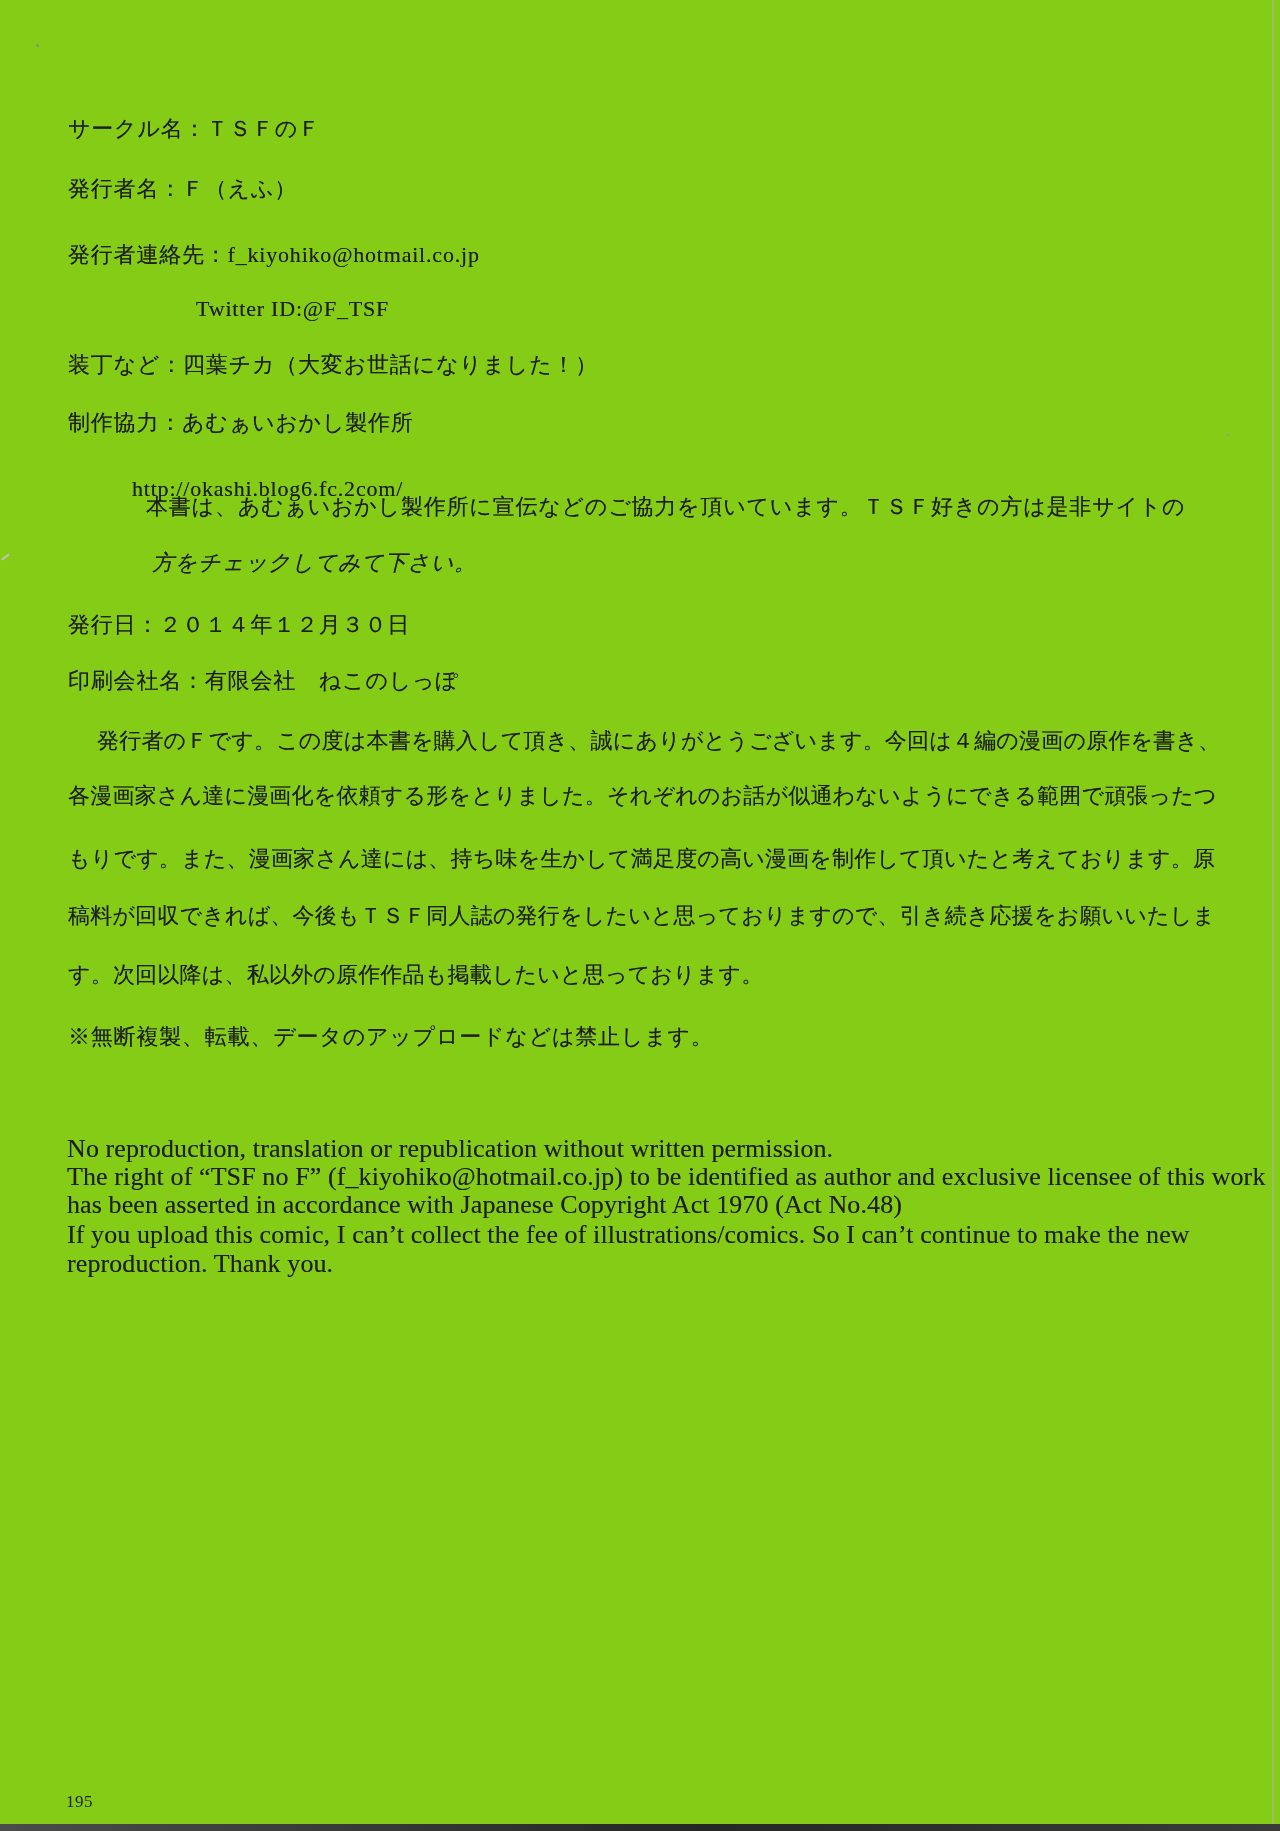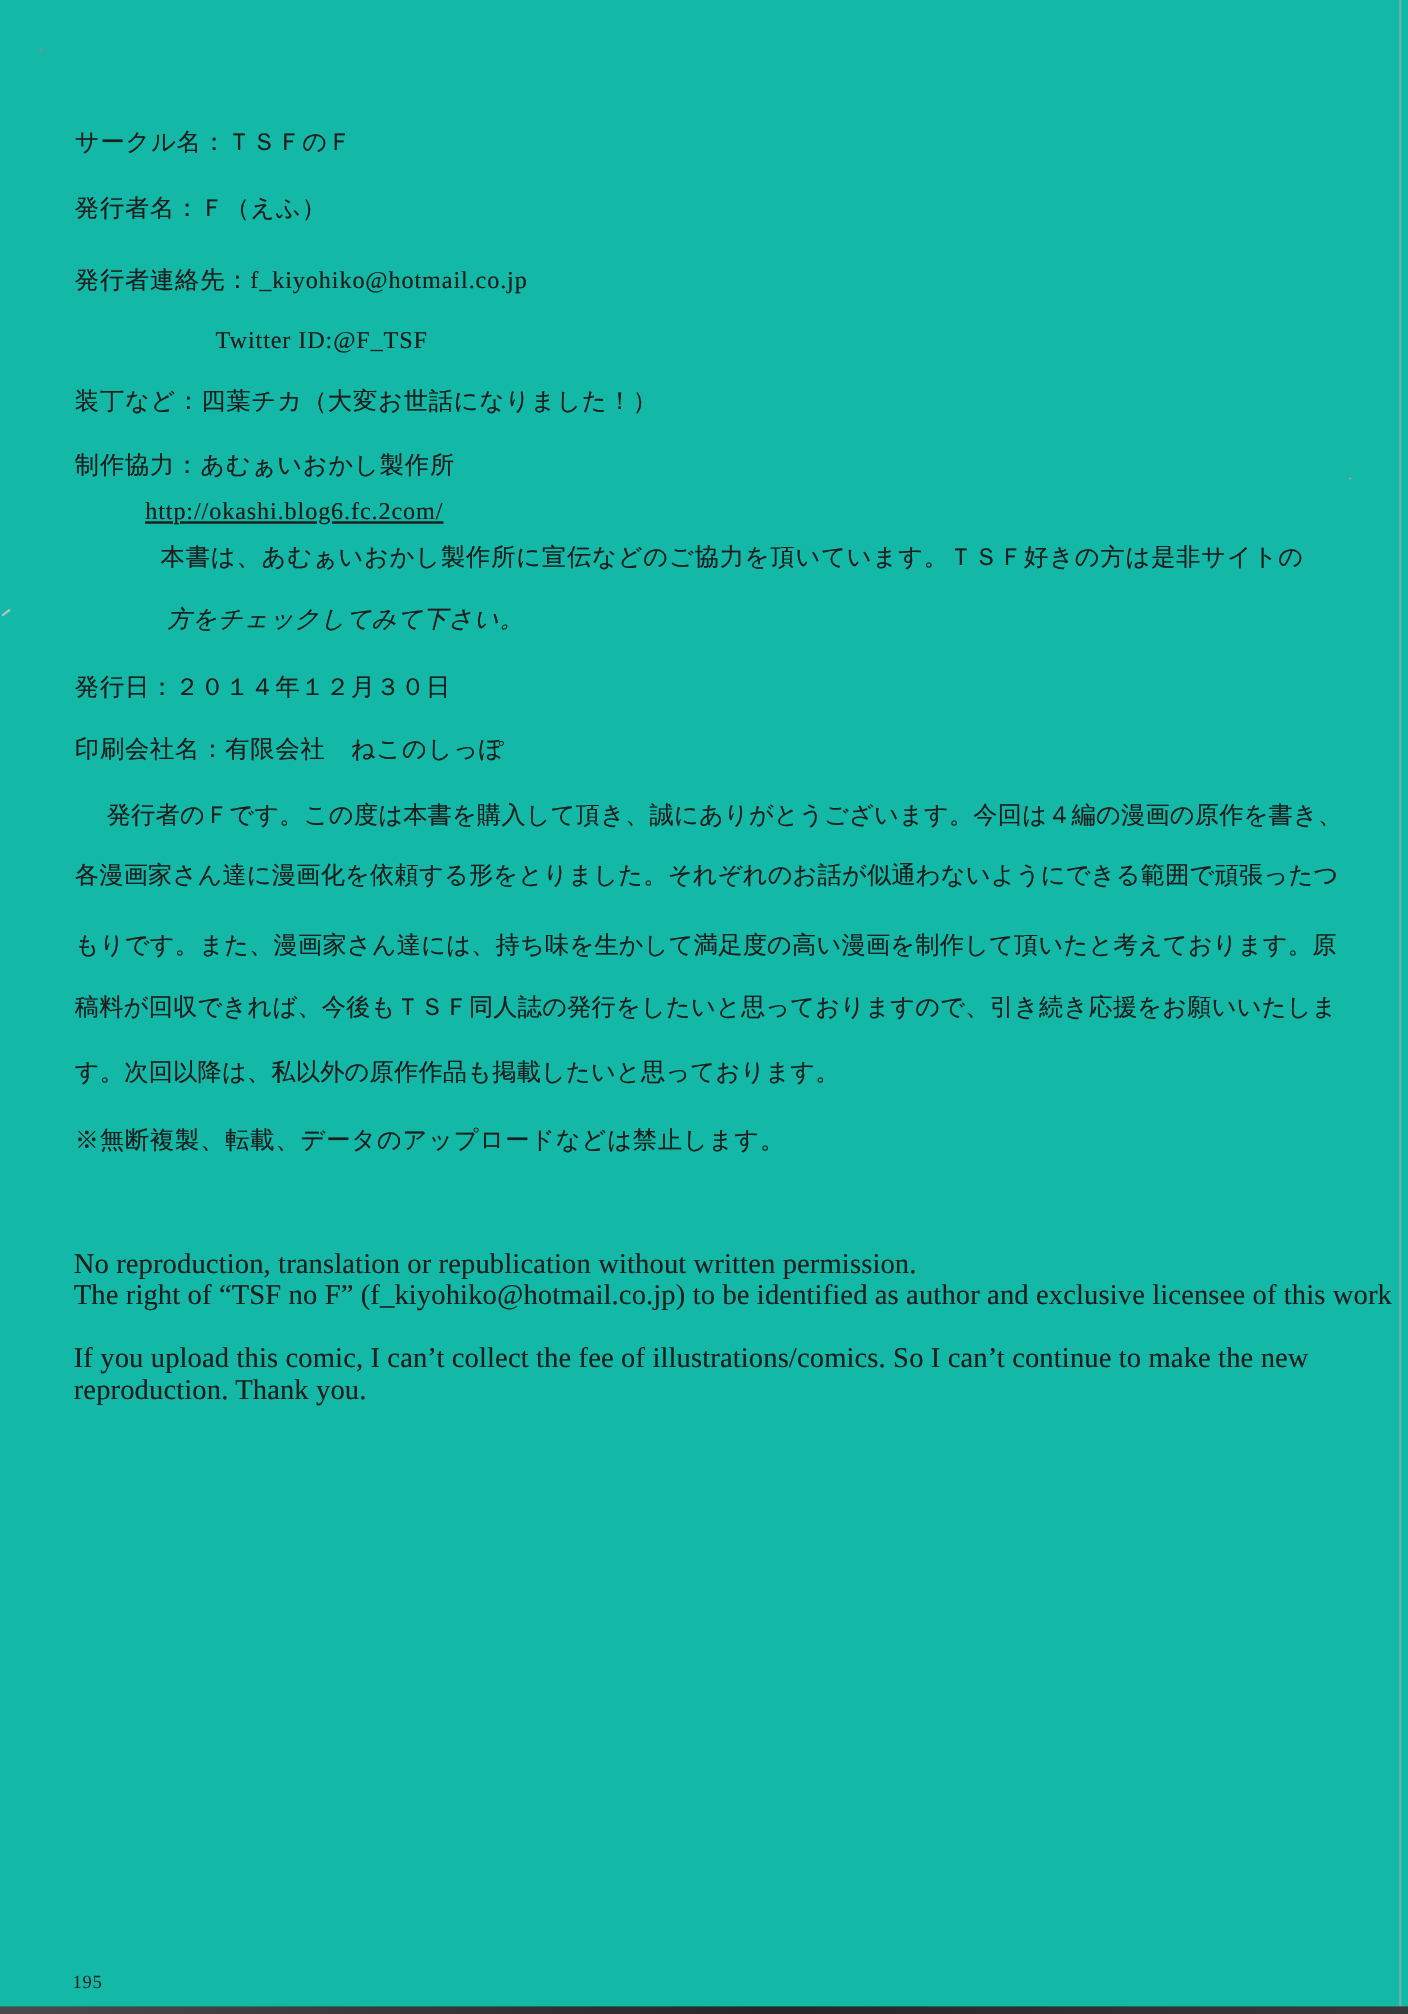--- a/index.html
+++ b/index.html
@@ -5,21 +5,21 @@
   html, body {
     margin: 0;
     padding: 0;
     background: #e8e8e6;
   }
   .page {
     position: relative;
     width: 1280px;
     height: 1831px;
     margin: 0 auto;
-    background: #14b8a6;
+    background: #84cc16;
     overflow: hidden;
     font-family: "Liberation Serif", "DejaVu Serif", serif;
     color: #1e1e1e;
   }
   .ln {
     position: absolute;
     white-space: pre;
     color: #1e1e1e;
   }
   .jp {
@@ -78,36 +78,37 @@
 <body>
 
 <div class="page">
 
   <div class="ln jp" style="top:114px; left:68px;">サークル名：ＴＳＦのＦ</div>
   <div class="ln jp" style="top:174px; left:68px;">発行者名：Ｆ（えふ）</div>
   <div class="ln jp" style="top:240px; left:68px;">発行者連絡先：f_kiyohiko@hotmail.co.jp</div>
   <div class="ln jp" style="top:296px; left:196px;">Twitter ID:@F_TSF</div>
   <div class="ln jp" style="top:408px; left:68px;">制作協力：あむぁいおかし製作所</div>
   <div class="ln jp" style="top:350px; left:68px;">装丁など：四葉チカ（大変お世話になりました！）</div>
-  <div class="ln jp" style="top:452px; left:132px;text-decoration:underline;">http://okashi.blog6.fc.2com/</div>
+  <div class="ln jp" style="top:476px; left:132px;">http://okashi.blog6.fc.2com/</div>
   <div class="ln jp" style="top:492px; left:146px;">本書は、あむぁいおかし製作所に宣伝などのご協力を頂いています。ＴＳＦ好きの方は是非サイトの</div>
   <div class="ln jp" style="top:548px; left:152px;font-style:italic;">方をチェックしてみて下さい。</div>
   <div class="ln jp" style="top:610px; left:68px;">発行日：２０１４年１２月３０日</div>
   <div class="ln jp" style="top:666px; left:68px;">印刷会社名：有限会社　ねこのしっぽ</div>
 
   <div class="ln jp-para" style="top:726px; left:97px;">発行者のＦです。この度は本書を購入して頂き、誠にありがとうございます。今回は４編の漫画の原作を書き、</div>
   <div class="ln jp-para" style="top:781px; left:68px;">各漫画家さん達に漫画化を依頼する形をとりました。それぞれのお話が似通わないようにできる範囲で頑張ったつ</div>
   <div class="ln jp-para" style="top:844px; left:68px;">もりです。また、漫画家さん達には、持ち味を生かして満足度の高い漫画を制作して頂いたと考えております。原</div>
   <div class="ln jp-para" style="top:901px; left:68px;">稿料が回収できれば、今後もＴＳＦ同人誌の発行をしたいと思っておりますので、引き続き応援をお願いいたしま</div>
   <div class="ln jp-para" style="top:960px; left:68px;">す。次回以降は、私以外の原作作品も掲載したいと思っております。</div>
 
   <div class="ln jp" style="top:1022px; left:68px;">※無断複製、転載、データのアップロードなどは禁止します。</div>
 
   <div class="ln en" style="top:1134px; left:67px;">No reproduction, translation or republication without written permission.</div>
   <div class="ln en" style="top:1162px; left:67px;">The right of “TSF no F” (f_kiyohiko@hotmail.co.jp) to be identified as author and exclusive licensee of this work</div>
+  <div class="ln en" style="top:1190px; left:67px;">has been asserted in accordance with Japanese Copyright Act 1970 (Act No.48)</div>
   <div class="ln en" style="top:1220px; left:67px;">If you upload this comic, I can’t collect the fee of illustrations/comics. So I can’t continue to make the new</div>
   <div class="ln en" style="top:1249px; left:67px;">reproduction. Thank you.</div>
 
   <div class="ln pageno" style="top:1792px; left:66px;">195</div>
 
   <div class="dot d1"></div>
   <div class="dot d2"></div>
   <div class="smudge-left"></div>
   <div class="edge-line-right"></div>
   <div class="bottom-band"></div>

